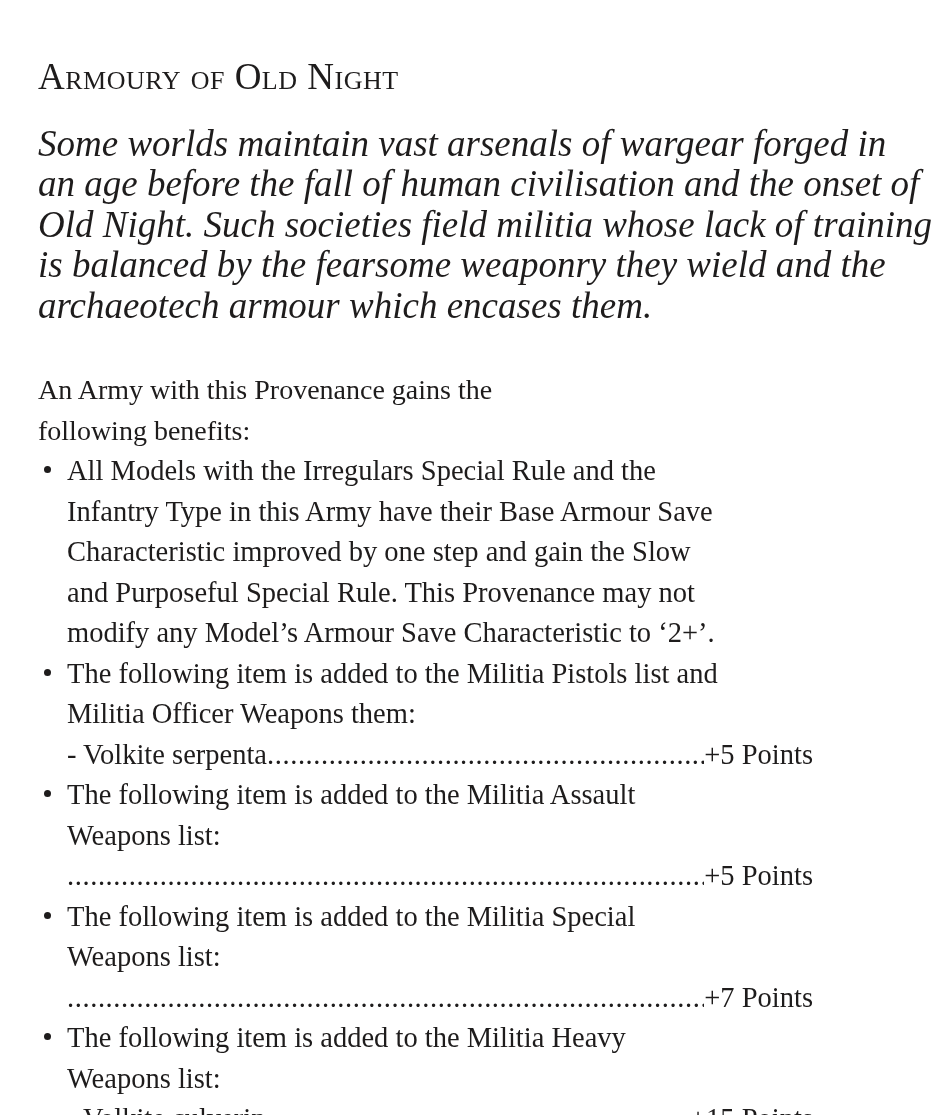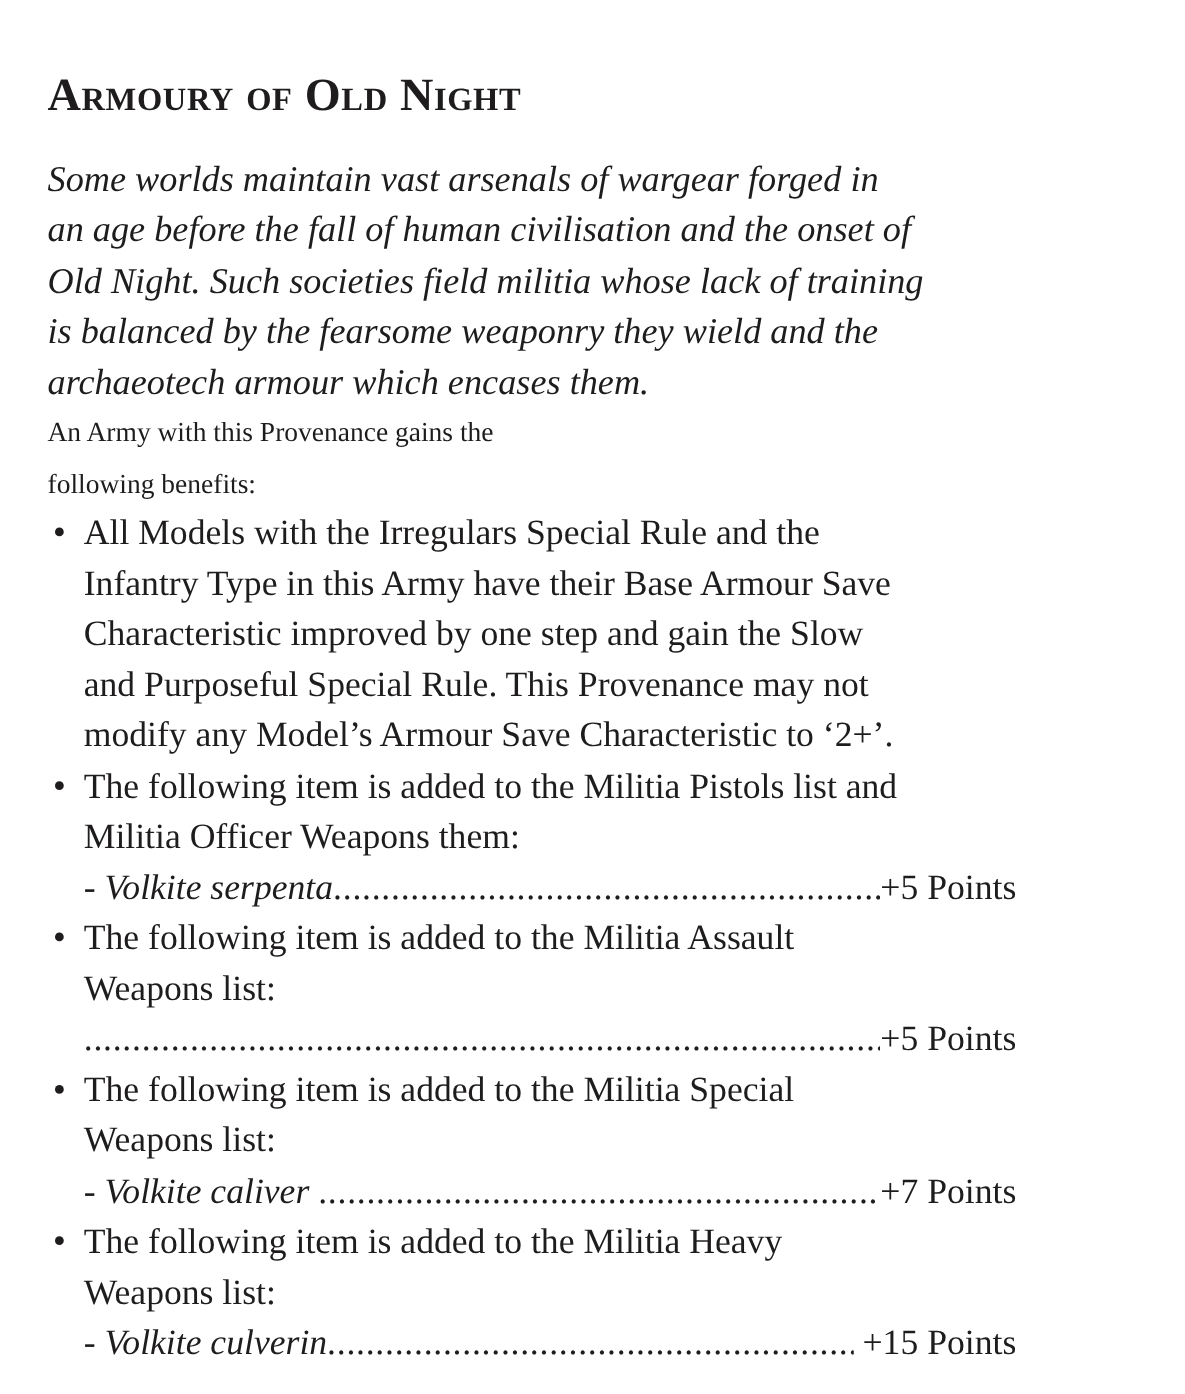--- a/index.html
+++ b/index.html
@@ -14,33 +14,34 @@
     color: #1e1c1c;
     font-family: "Liberation Serif", serif;
   }
   .page {
     padding: 30px 0 0 38px;
     width: 775px;
   }
   .title {
     font-size: 37px;
     line-height: 44px;
-    font-weight: 700;
+    font-weight: 400;
     font-variant: small-caps;
     letter-spacing: 0.5px;
     white-space: pre;
   }
   .flavor {
     font-style: italic;
-    font-size: 29px;
+    font-size: 37px;
     line-height: 40.5px;
     white-space: pre;
   }
   .intro {
-    font-size: 22px;
+    margin-top: 44px;
+    font-size: 28px;
     line-height: 40.5px;
     white-space: pre;
   }
   ul.benefits {
     list-style: none;
     margin: 0;
     padding: 0;
     font-size: 28.5px;
     line-height: 40.5px;
   }
@@ -63,21 +64,20 @@
     font-family: Liberation Serif, serif;
   }
   .weapon-line {
     display: flex;
     align-items: baseline;
     width: 746px;
   }
   .weapon-name {
     white-space: pre;
     flex: 0 0 auto;
-    font-style: italic;
   }
   .leader-dots {
     flex: 1 1 auto;
     overflow: hidden;
     white-space: nowrap;
     min-width: 0;
   }
   .leader-dots::after {
     content: "................................................................................................................................................................";
     letter-spacing: 0.6px;
@@ -133,21 +133,20 @@
         <span class="leader-dots"></span>
         <span class="weapon-cost">+5 Points</span>
       </div>
     </li>
 
     <li>
       <span class="bullet-dot"></span>
       <span class="benefit-text">The following item is added to the Militia Special
 Weapons list:</span>
       <div class="weapon-line">
-        <span class="weapon-name">- Volkite caliver </span>
         <span class="leader-dots"></span>
         <span class="weapon-cost">+7 Points</span>
       </div>
     </li>
 
     <li>
       <span class="bullet-dot"></span>
       <span class="benefit-text">The following item is added to the Militia Heavy
 Weapons list:</span>
       <div class="weapon-line">

